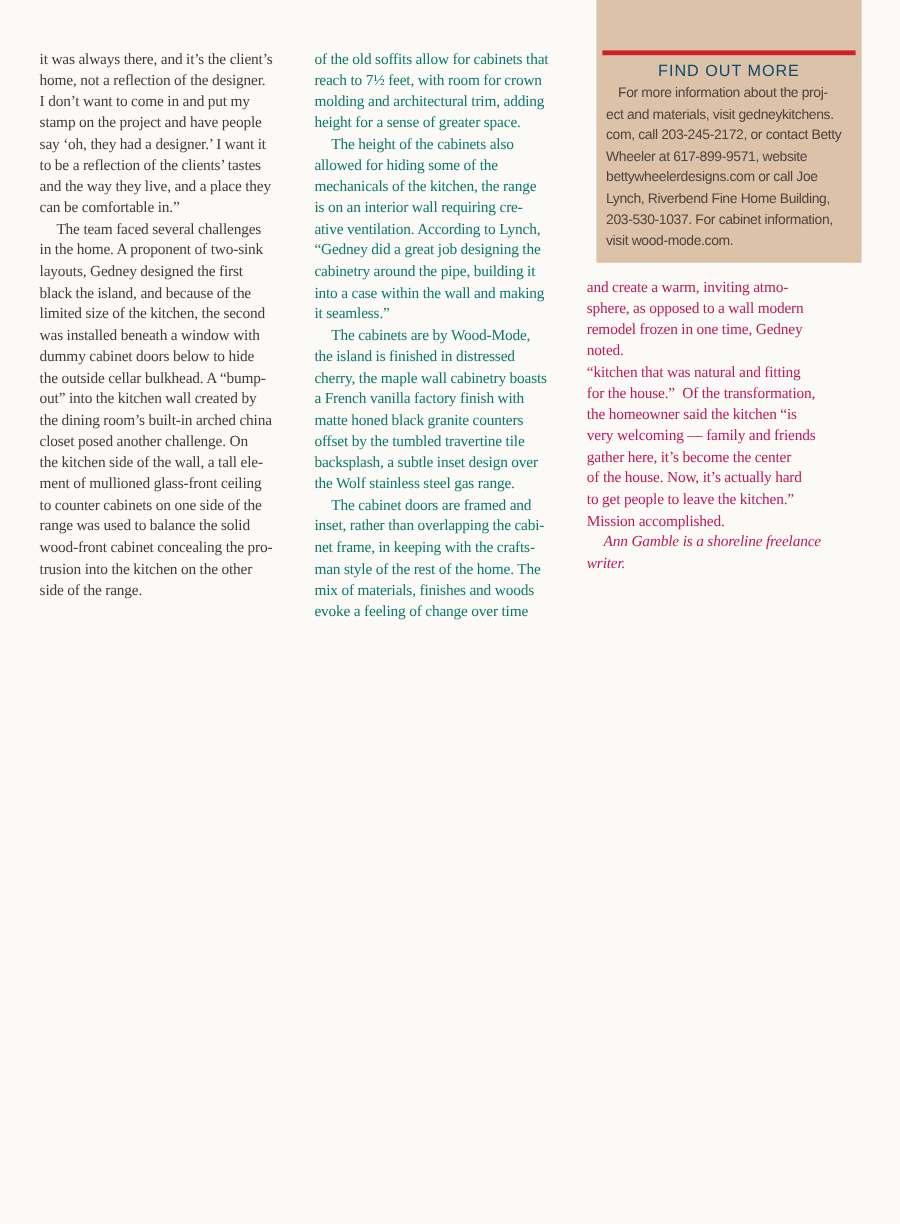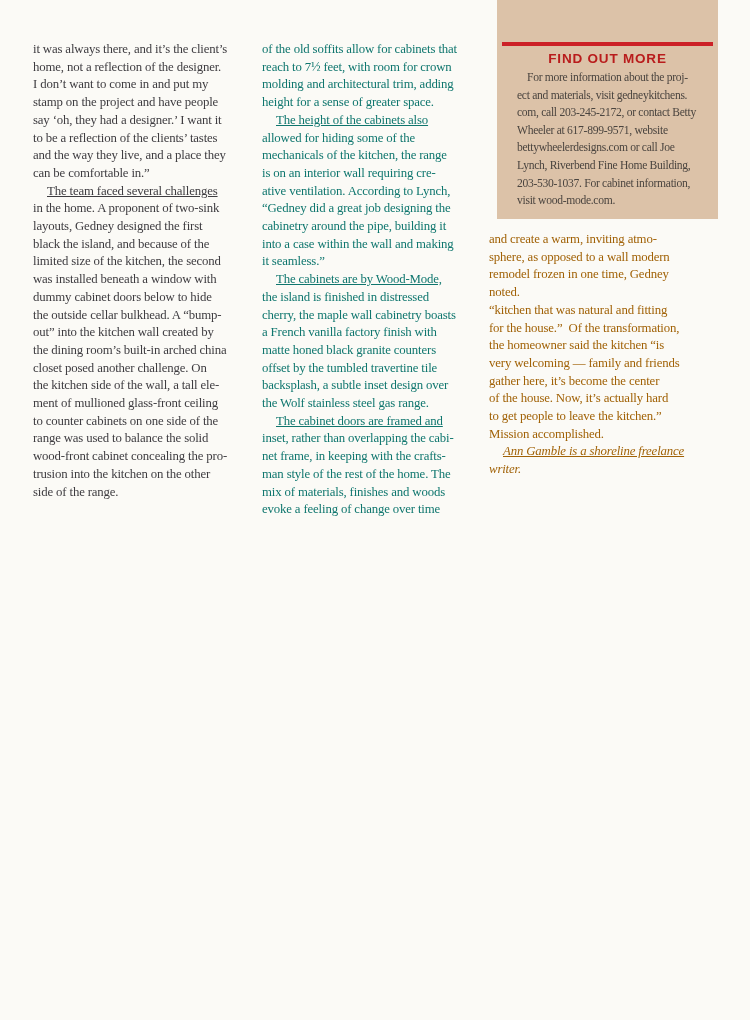--- a/index.html
+++ b/index.html
@@ -16,21 +16,21 @@
   }
   
   .col{
     position:absolute;
     font-size:12.8px;
     line-height:17.7px;
     letter-spacing:-0.15px;
     color:#3e3c40;
   }
   .col .line{white-space:pre;}
-  .col .line.indent{padding-left:14px;text-decoration:underline;}
+  .col .line.indent{padding-left:14px;}
   .para{margin:0;}
   .para.italic{font-style:italic;}
   #col1{left:33px;top:41px;width:222px;}
   #col2{left:262px;top:41px;width:222px;}
   #col3{left:489px;top:231px;width:232px;}
   
   .fom-box{
     position:absolute;
     left:497px;top:0;width:221px;height:219px;
     background:#dcc2a8;
@@ -39,29 +39,29 @@
   .fom-rule{
     position:absolute;
     left:5px;top:42px;width:211px;height:4px;
     background:#cc2127;
   }
   .fom-title{
     position:absolute;
     left:0;top:51px;width:100%;
     text-align:center;
     font-family:"Liberation Sans", sans-serif;
-    font-weight:bold;
+    font-weight:normal;
     font-size:13.5px;
     letter-spacing:0.8px;
-    color:#b91c1c;
+    color:#0c4a6e;
   }
   .fom-body{
     position:absolute;
-    left:20px;top:69px;width:208px;
-    font-family:Liberation Serif, serif;
+    left:8px;top:69px;width:208px;
+    font-family:Liberation Sans, sans-serif;
     font-size:11.6px;
     line-height:17.6px;
     letter-spacing:-0.3px;
     color:#4a443f;
   }
   .fom-body .line{white-space:pre;}
   .fom-body .line.indent{padding-left:10px;}
 </style>
 </head>
 <body>
@@ -149,21 +149,21 @@
           <div class="line">com, call 203-245-2172, or contact Betty</div>
           <div class="line">Wheeler at 617-899-9571, website</div>
           <div class="line">bettywheelerdesigns.com or call Joe</div>
           <div class="line">Lynch, Riverbend Fine Home Building,</div>
           <div class="line">203-530-1037. For cabinet information,</div>
           <div class="line">visit wood-mode.com.</div>
         </div>
       </div>
   </div>
 
-  <div class="col" id="col3" style="color: #a16207;">
+  <div class="col" id="col3" style="color: #be185d;">
       <div class="para">
         <div class="line">and create a warm, inviting atmo-</div>
         <div class="line">sphere, as opposed to a wall modern</div>
         <div class="line">remodel frozen in one time, Gedney</div>
         <div class="line">noted.</div>
       </div>
       <div class="para">
         <div class="line">“kitchen that was natural and fitting</div>
         <div class="line">for the house.”  Of the transformation,</div>
         <div class="line">the homeowner said the kitchen “is</div>

